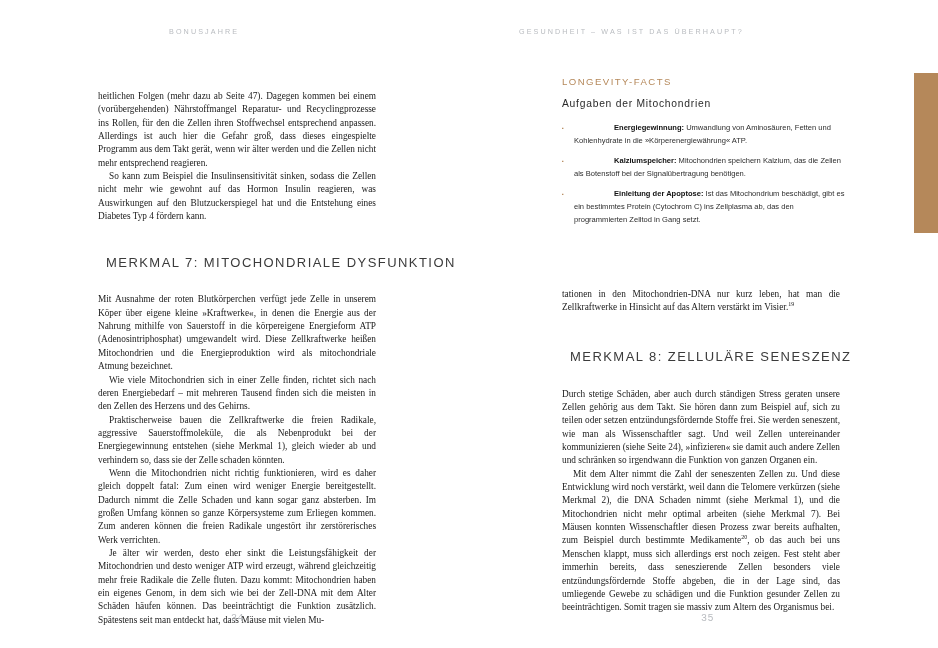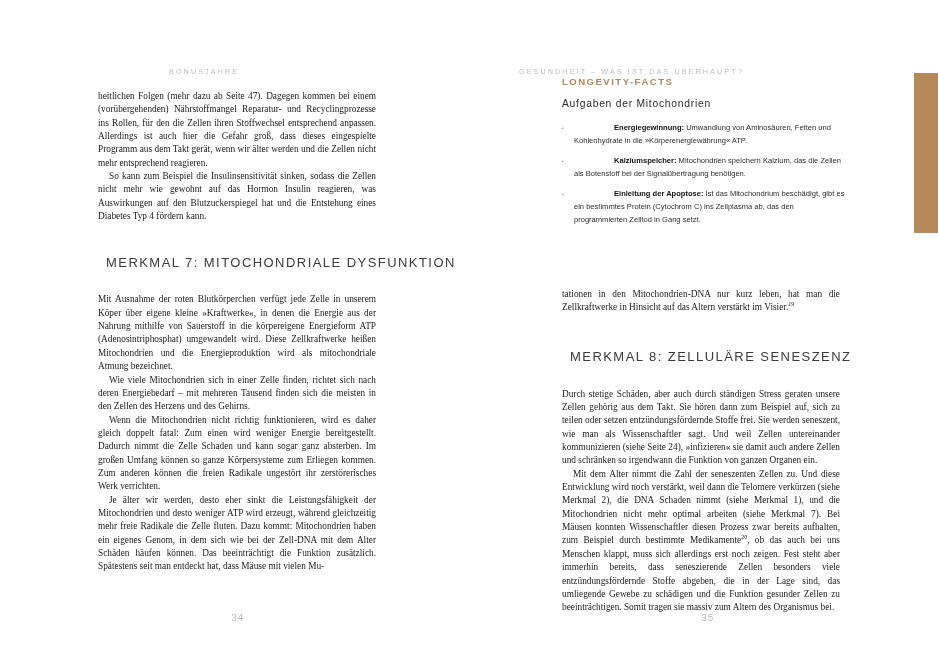--- a/index.html
+++ b/index.html
@@ -32,21 +32,20 @@
   
   .runhead {
     position: absolute;
     top: 27px;
     font-family: "Liberation Sans", sans-serif;
     font-size: 7.2px;
     letter-spacing: 2.1px;
     color: #b9bcc0;
     text-transform: uppercase;
     white-space: nowrap;
-    margin-top: 40px;
   }
   .runhead-left  { left: 169px; }
   .runhead-right { left: 50px; }
 
   
   .col {
     position: absolute;
     top: 90px;
     width: 278px;
   }
@@ -88,21 +87,21 @@
   
   .facts {
     position: absolute;
     left: 93px;
     top: 76px;
     width: 283px;
     font-family: "Liberation Sans", sans-serif;
   }
   .facts-title {
     font-size: 9.6px;
-    font-weight: 700;
+    font-weight: 400;
     letter-spacing: 1.45px;
     color: #b5885a;
     text-transform: uppercase;
     margin: 0 0 11px 0;
   }
   .facts-sub {
     font-size: 10.3px;
     font-weight: 400;
     letter-spacing: 0.75px;
     color: #2a2a2a;
@@ -170,20 +169,21 @@
     <div class="col col-left">
 
       <p class="body">heitlichen Folgen (mehr dazu ab Seite 47). Dagegen kommen bei einem (vorübergehenden) Nährstoffmangel Reparatur- und Recyclingprozesse ins Rollen, für den die Zellen ihren Stoffwechsel entsprechend anpassen. Allerdings ist auch hier die Gefahr groß, dass dieses eingespielte Programm aus dem Takt gerät, wenn wir älter werden und die Zellen nicht mehr entsprechend reagieren.</p>
 
       <p class="body">So kann zum Beispiel die Insulinsensitivität sinken, sodass die Zellen nicht mehr wie gewohnt auf das Hormon Insulin reagieren, was Auswirkungen auf den Blutzuckerspiegel hat und die Entstehung eines Diabetes Typ 4 fördern kann.</p>
 
       <h2 class="merkmal merkmal-left">MERKMAL 7: MITOCHONDRIALE DYSFUNKTION</h2>
 
       <p class="body">Mit Ausnahme der roten Blutkörperchen verfügt jede Zelle in unserem Köper über eigene kleine »Kraftwerke«, in denen die Energie aus der Nahrung mithilfe von Sauerstoff in die körpereigene Energieform ATP (Adenosintriphosphat) umgewandelt wird. Diese Zellkraftwerke heißen Mitochondrien und die Energieproduktion wird als mitochondriale Atmung bezeichnet.</p>
       <p class="body">Wie viele Mitochondrien sich in einer Zelle finden, richtet sich nach deren Energiebedarf – mit mehreren Tausend finden sich die meisten in den Zellen des Herzens und des Gehirns.</p>
+      <p class="body">Praktischerweise bauen die Zellkraftwerke die freien Radikale, aggressive Sauerstoffmoleküle, die als Nebenprodukt bei der Energiegewinnung entstehen (siehe Merkmal 1), gleich wieder ab und verhindern so, dass sie der Zelle schaden könnten.</p>
       <p class="body">Wenn die Mitochondrien nicht richtig funktionieren, wird es daher gleich doppelt fatal: Zum einen wird weniger Energie bereitgestellt. Dadurch nimmt die Zelle Schaden und kann sogar ganz absterben. Im großen Umfang können so ganze Körpersysteme zum Erliegen kommen. Zum anderen können die freien Radikale ungestört ihr zerstörerisches Werk verrichten.</p>
       <p class="body">Je älter wir werden, desto eher sinkt die Leistungsfähigkeit der Mitochondrien und desto weniger ATP wird erzeugt, während gleichzeitig mehr freie Radikale die Zelle fluten. Dazu kommt: Mitochondrien haben ein eigenes Genom, in dem sich wie bei der Zell-DNA mit dem Alter Schäden häufen können. Das beeinträchtigt die Funktion zusätzlich. Spätestens seit man entdeckt hat, dass Mäuse mit vielen Mu-</p>
     </div>
 
     <div class="folio folio-left">34</div>
   </div>
 
   <div class="page page-right">
 
     <div class="runhead runhead-right">GESUNDHEIT – WAS IST DAS ÜBERHAUPT?</div>

